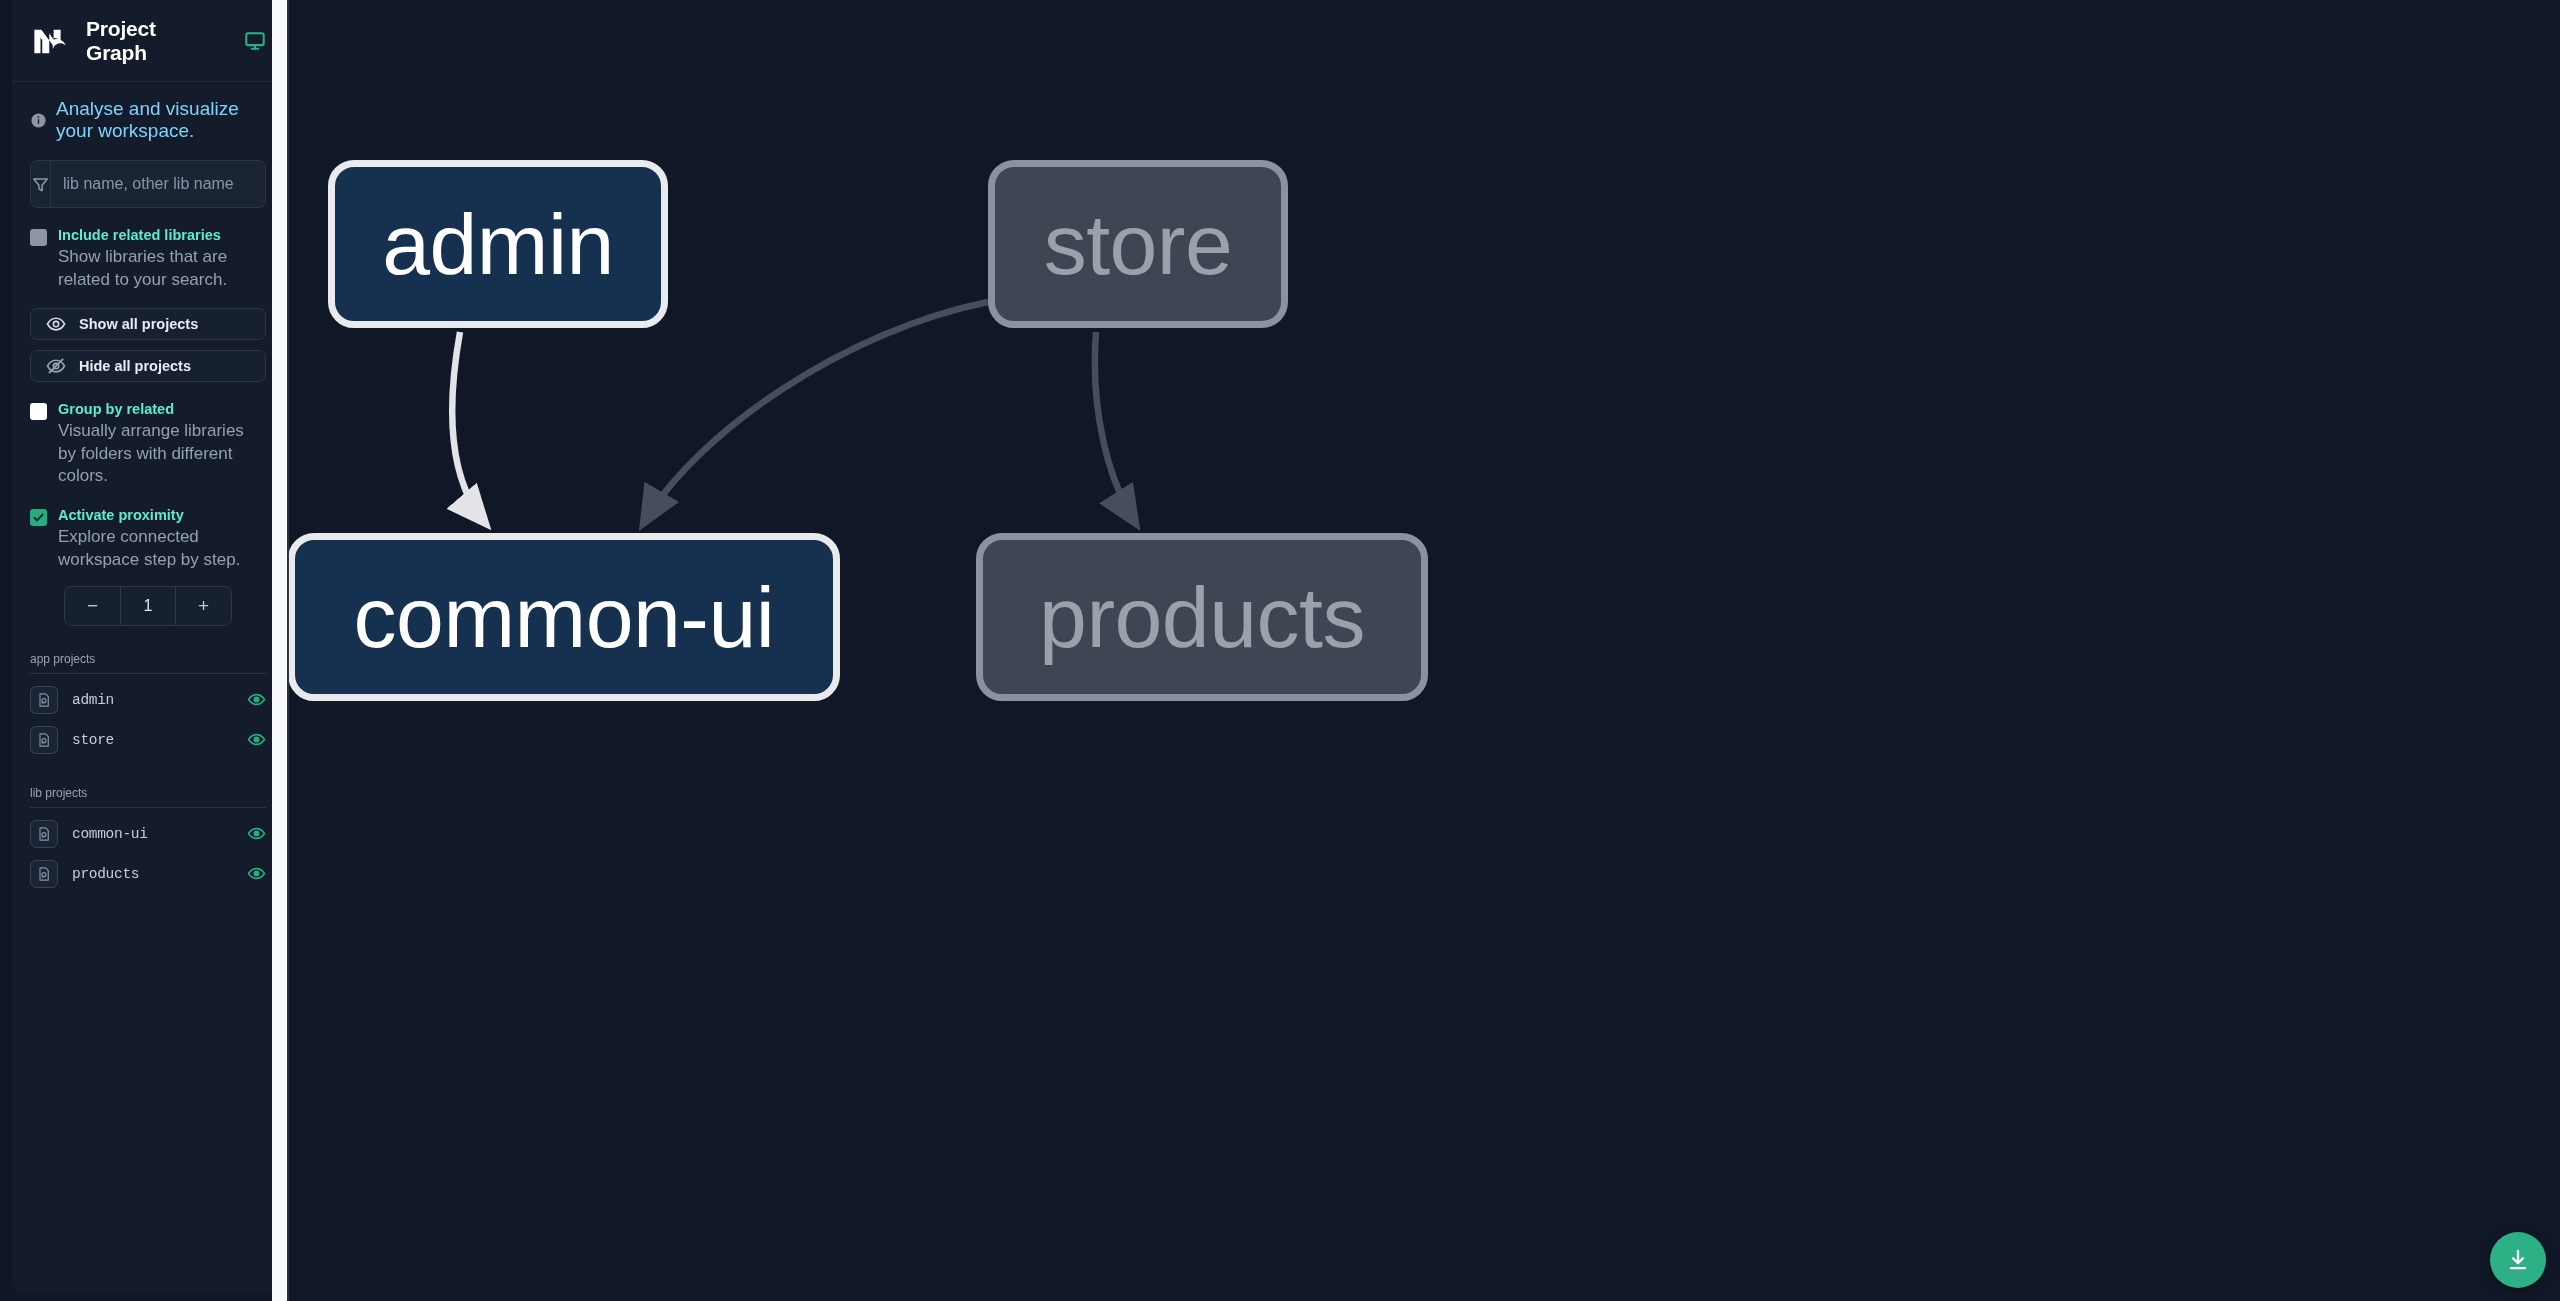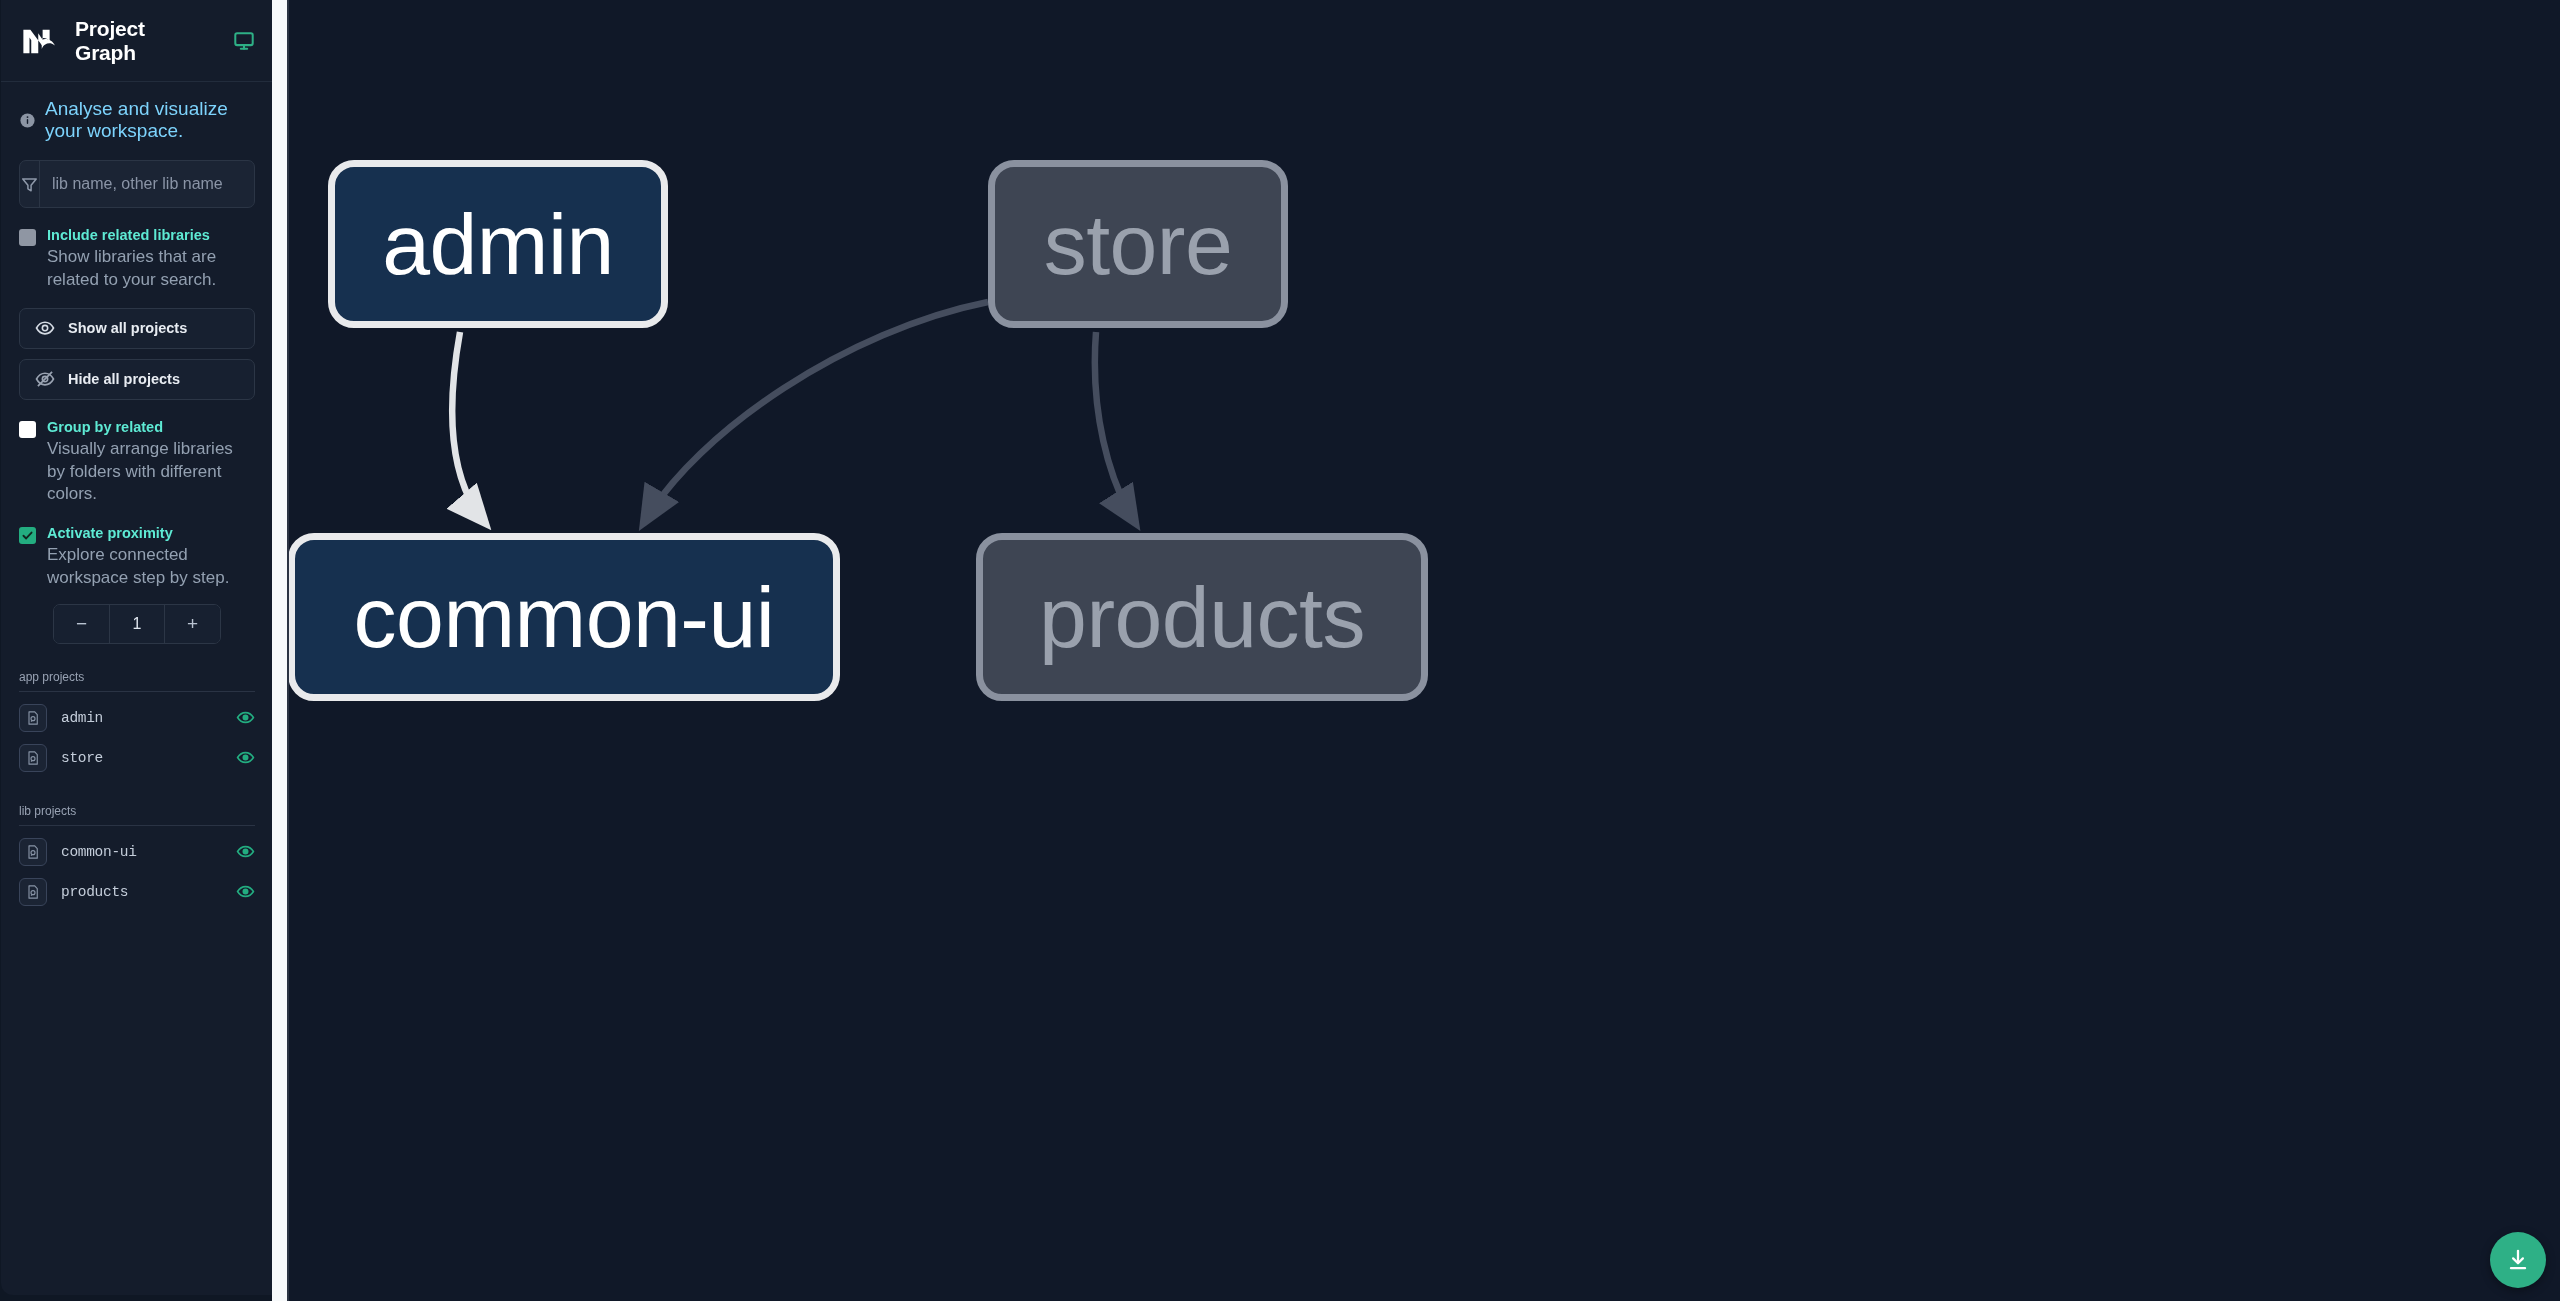--- a/index.html
+++ b/index.html
@@ -22,21 +22,21 @@
   .gnode { position: absolute; display: flex; align-items: center; justify-content: center;
            border-radius: 26px; }
   .gnode .glabel { white-space: nowrap; letter-spacing: -0.5px; }
   .gnode.focused { background: #16304f; border: 7px solid #e9eaec; }
   .gnode.focused .glabel { color: #ffffff; }
   .gnode.dimmed  { background: #3e4553; border: 7px solid #8a919f; }
   .gnode.dimmed .glabel { color: #9aa1ad; }
 
   
   #sidebar {
-    position: absolute; left: 1px; top: 0;
+    position: absolute; left: 12px; top: 0;
     width: 272px; height: 1295px;
     background: #141c2b;
     border-bottom-left-radius: 12px;
     overflow: hidden;
   }
   #divider {
     position: absolute; left: 272px; top: 0; width: 16px; height: 1301px;
     background: #f7f9fa;
   }
   #divider-edge {
@@ -84,21 +84,21 @@
     background: #23ad80; display: flex; align-items: center; justify-content: center;
   }
   .cbox.checked svg { width: 13px; height: 13px; }
   .opt-txt { min-width: 0; }
   .opt-title { color: #5eead4; font-size: 14.5px; font-weight: 700; line-height: 1.25; }
   .opt-desc  { color: #93a0b1; font-size: 17px; line-height: 1.34; margin-top: 2px; }
 
   .sb-btns { padding: 16px 18px 0 18px; display: flex; flex-direction: column; gap: 10px; }
   .sb-btn {
     display: flex; align-items: center; gap: 13px;
-    height: 41px; padding: 0 15px;
+    height: 32px; padding: 0 15px;
     background: #172030; border: 1px solid #2c3646; border-radius: 7px;
     color: #e8ecf2; font-size: 14.5px; font-weight: 700;
     font-family: "Liberation Sans", sans-serif; cursor: pointer; text-align: left;
   }
   .sb-btn svg { width: 20px; height: 20px; flex: 0 0 20px; }
 
   .stepper { display: flex; justify-content: center; padding: 14px 18px 0 18px; }
   .stepper-inner { display: flex; border: 1px solid #2c3646; border-radius: 7px; overflow: hidden; }
   .step-btn {
     width: 55px; height: 38px; background: #172030; border: none;

